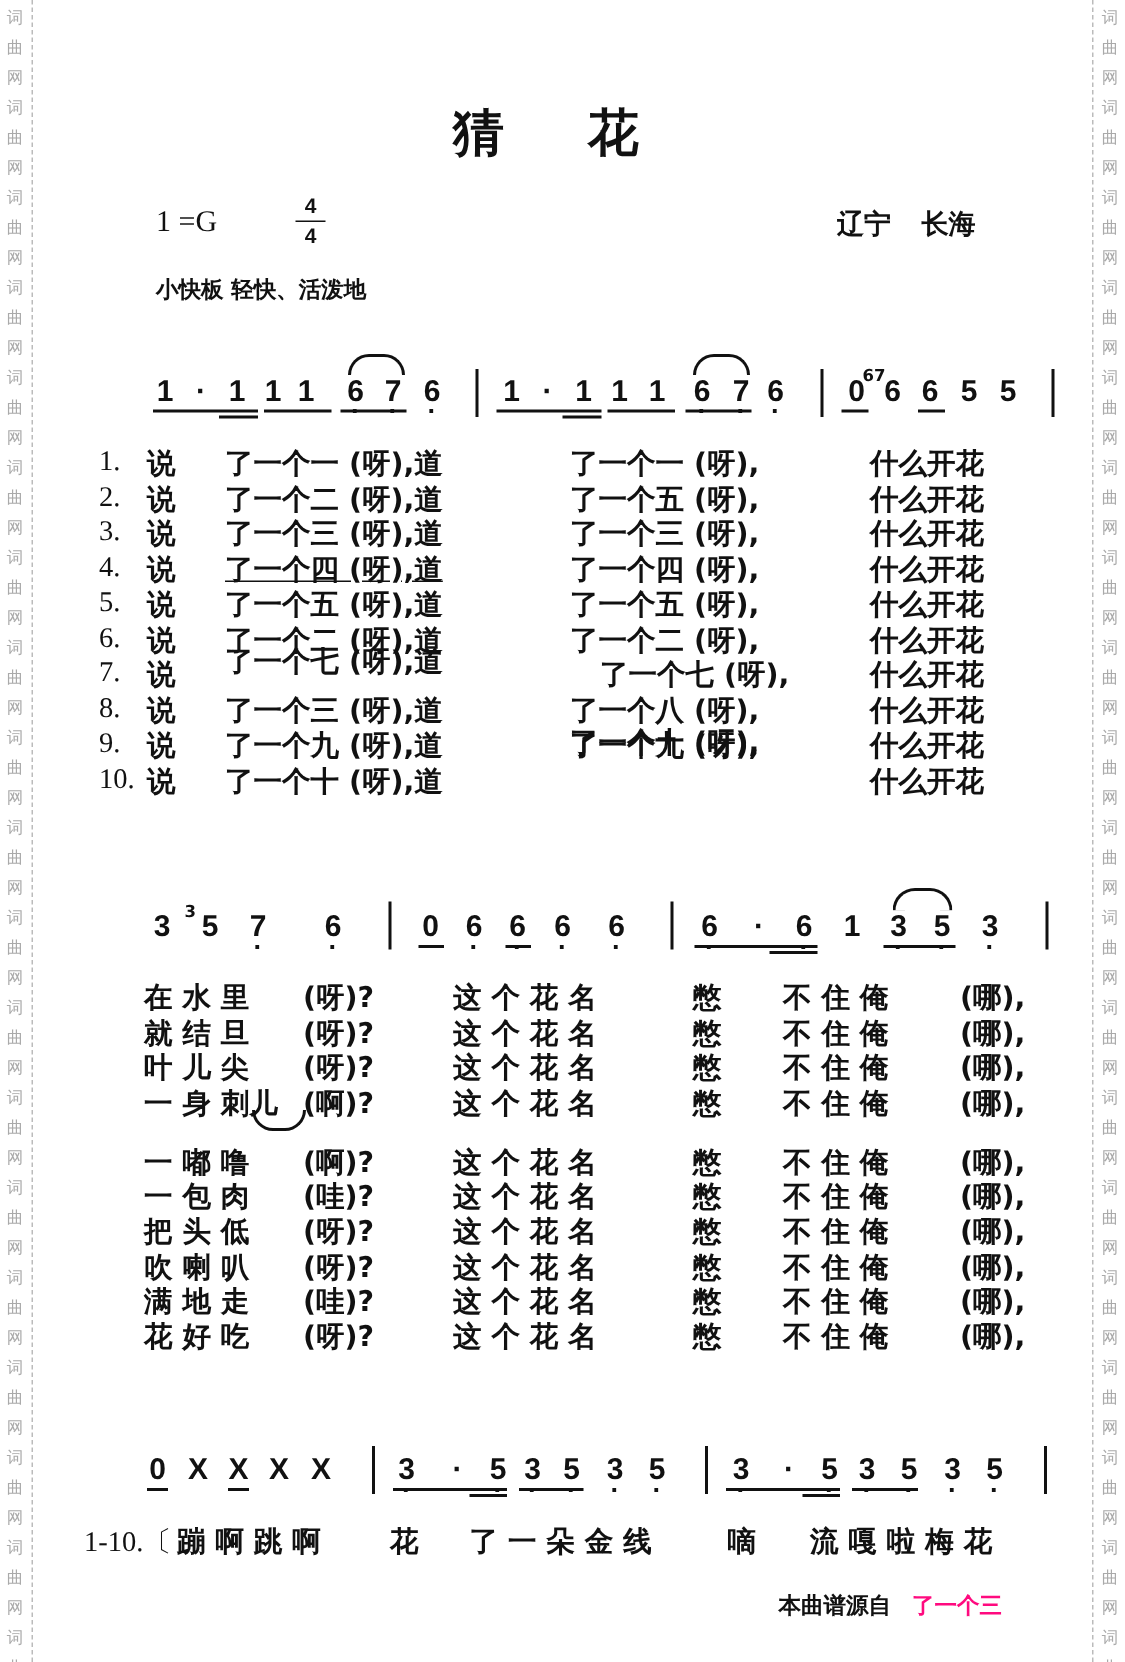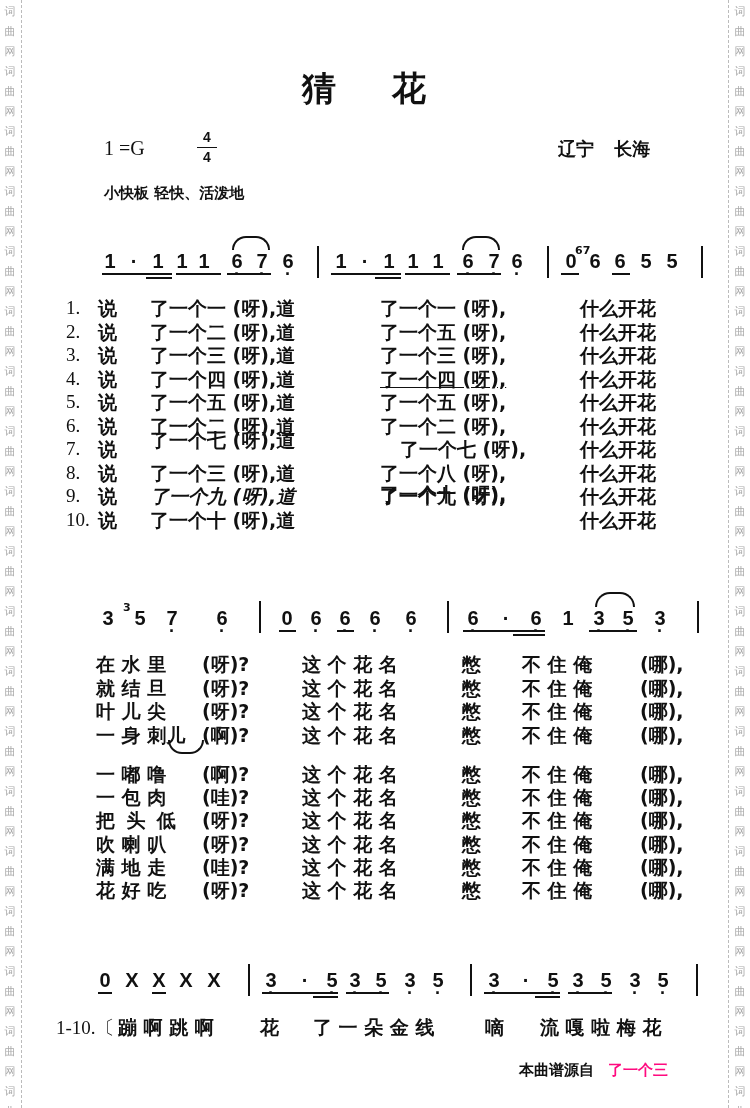--- a/index.html
+++ b/index.html
@@ -299,22 +299,22 @@
     <div class="lyric verse" style="left: 150px; top: 319.5px;">了一个二 (呀),道</div>
     <div class="lyric verse" style="left: 380px; top: 319.5px;">了一个五 (呀),</div>
     <div class="lyric verse" style="left: 580px; top: 319.5px;">什么开花</div>
     <div class="lyric verse" style="left: 66px; top: 343px;"><span class="num">3.</span></div>
     <div class="lyric verse" style="left: 98px; top: 343px;">说</div>
     <div class="lyric verse" style="left: 150px; top: 343px;">了一个三 (呀),道</div>
     <div class="lyric verse" style="left: 380px; top: 343px;">了一个三 (呀),</div>
     <div class="lyric verse" style="left: 580px; top: 343px;">什么开花</div>
     <div class="lyric verse" style="left: 66px; top: 366.5px;"><span class="num">4.</span></div>
     <div class="lyric verse" style="left: 98px; top: 366.5px;">说</div>
-    <div class="lyric verse" style="left: 150px; top: 366.5px;">了一个四 (呀),道</div>
-    <div class="lyric verse" style="left: 380px; top: 366.5px; text-decoration: underline;">了一个四 (呀),</div>
+    <div class="lyric verse" style="left: 150px; top: 366.5px; text-decoration: underline;">了一个四 (呀),道</div>
+    <div class="lyric verse" style="left: 380px; top: 366.5px;">了一个四 (呀),</div>
     <div class="lyric verse" style="left: 580px; top: 366.5px;">什么开花</div>
     <div class="lyric verse" style="left: 66px; top: 390px;"><span class="num">5.</span></div>
     <div class="lyric verse" style="left: 98px; top: 390px;">说</div>
     <div class="lyric verse" style="left: 150px; top: 390px;">了一个五 (呀),道</div>
     <div class="lyric verse" style="left: 380px; top: 390px;">了一个五 (呀),</div>
     <div class="lyric verse" style="left: 580px; top: 390px;">什么开花</div>
     <div class="lyric verse" style="left: 66px; top: 413.5px;"><span class="num">6.</span></div>
     <div class="lyric verse" style="left: 98px; top: 413.5px;">说</div>
     <div class="lyric verse" style="left: 150px; top: 413.5px;">了一个二 (呀),道</div>
     <div class="lyric verse" style="left: 380px; top: 413.5px;">了一个二 (呀),</div>
@@ -324,21 +324,21 @@
     <div class="lyric verse" style="left: 150px; top: 428px;">了一个七 (呀),道</div>
     <div class="lyric verse" style="left: 400px; top: 437px;">了一个七 (呀),</div>
     <div class="lyric verse" style="left: 580px; top: 437px;">什么开花</div>
     <div class="lyric verse" style="left: 66px; top: 460.5px;"><span class="num">8.</span></div>
     <div class="lyric verse" style="left: 98px; top: 460.5px;">说</div>
     <div class="lyric verse" style="left: 150px; top: 460.5px;">了一个三 (呀),道</div>
     <div class="lyric verse" style="left: 380px; top: 460.5px;">了一个八 (呀),</div>
     <div class="lyric verse" style="left: 580px; top: 460.5px;">什么开花</div>
     <div class="lyric verse" style="left: 66px; top: 484px;"><span class="num">9.</span></div>
     <div class="lyric verse" style="left: 98px; top: 484px;">说</div>
-    <div class="lyric verse" style="left: 150px; top: 484px; font-style: italic;">了一个九 (呀),道</div>
+    <div class="lyric verse" style="left: 150px; top: 484px;">了一个九 (呀),道</div>
     <div class="lyric verse" style="left: 380px; top: 484px;">了一个九 (呀),</div>
     <div class="lyric verse" style="left: 580px; top: 484px;">什么开花</div>
     <div class="lyric verse" style="left: 66px; top: 507.5px;"><span class="num">10.</span></div>
     <div class="lyric verse" style="left: 98px; top: 507.5px;">说</div>
     <div class="lyric verse" style="left: 150px; top: 507.5px;">了一个十 (呀),道</div>
     <div class="lyric verse" style="left: 380px; top: 482px;">了一个十 (呀),</div>
     <div class="lyric verse" style="left: 580px; top: 507.5px;">什么开花</div>
   </div>
 
 <div class="notes" style="left:0;top:607px;width:750px;height:30px;">
@@ -400,21 +400,21 @@
     <div class="lyric verse" style="left: 302px; top: 762px;">这 个 花 名</div>
     <div class="lyric verse" style="left: 462px; top: 762px;">憋</div>
     <div class="lyric verse" style="left: 522px; top: 762px;">不 住 俺</div>
     <div class="lyric verse" style="left: 640px; top: 762px;">(哪),</div>
     <div class="lyric verse" style="left: 96px; top: 785.2px;">一 包 肉</div>
     <div class="lyric verse" style="left: 202px; top: 785.2px;">(哇)?</div>
     <div class="lyric verse" style="left: 302px; top: 785.2px;">这 个 花 名</div>
     <div class="lyric verse" style="left: 462px; top: 785.2px;">憋</div>
     <div class="lyric verse" style="left: 522px; top: 785.2px;">不 住 俺</div>
     <div class="lyric verse" style="left: 640px; top: 785.2px;">(哪),</div>
-    <div class="lyric verse" style="left: 96px; top: 808.4px; font-family: Liberation Mono, monospace;">把 头 低</div>
+    <div class="lyric verse" style="left: 96px; top: 808.4px;">把 头 低</div>
     <div class="lyric verse" style="left: 202px; top: 808.4px;">(呀)?</div>
     <div class="lyric verse" style="left: 302px; top: 808.4px;">这 个 花 名</div>
     <div class="lyric verse" style="left: 462px; top: 808.4px;">憋</div>
     <div class="lyric verse" style="left: 522px; top: 808.4px;">不 住 俺</div>
     <div class="lyric verse" style="left: 640px; top: 808.4px;">(哪),</div>
     <div class="lyric verse" style="left: 96px; top: 831.6px;">吹 喇 叭</div>
     <div class="lyric verse" style="left: 202px; top: 831.6px;">(呀)?</div>
     <div class="lyric verse" style="left: 302px; top: 831.6px;">这 个 花 名</div>
     <div class="lyric verse" style="left: 462px; top: 831.6px;">憋</div>
     <div class="lyric verse" style="left: 522px; top: 831.6px;">不 住 俺</div>

